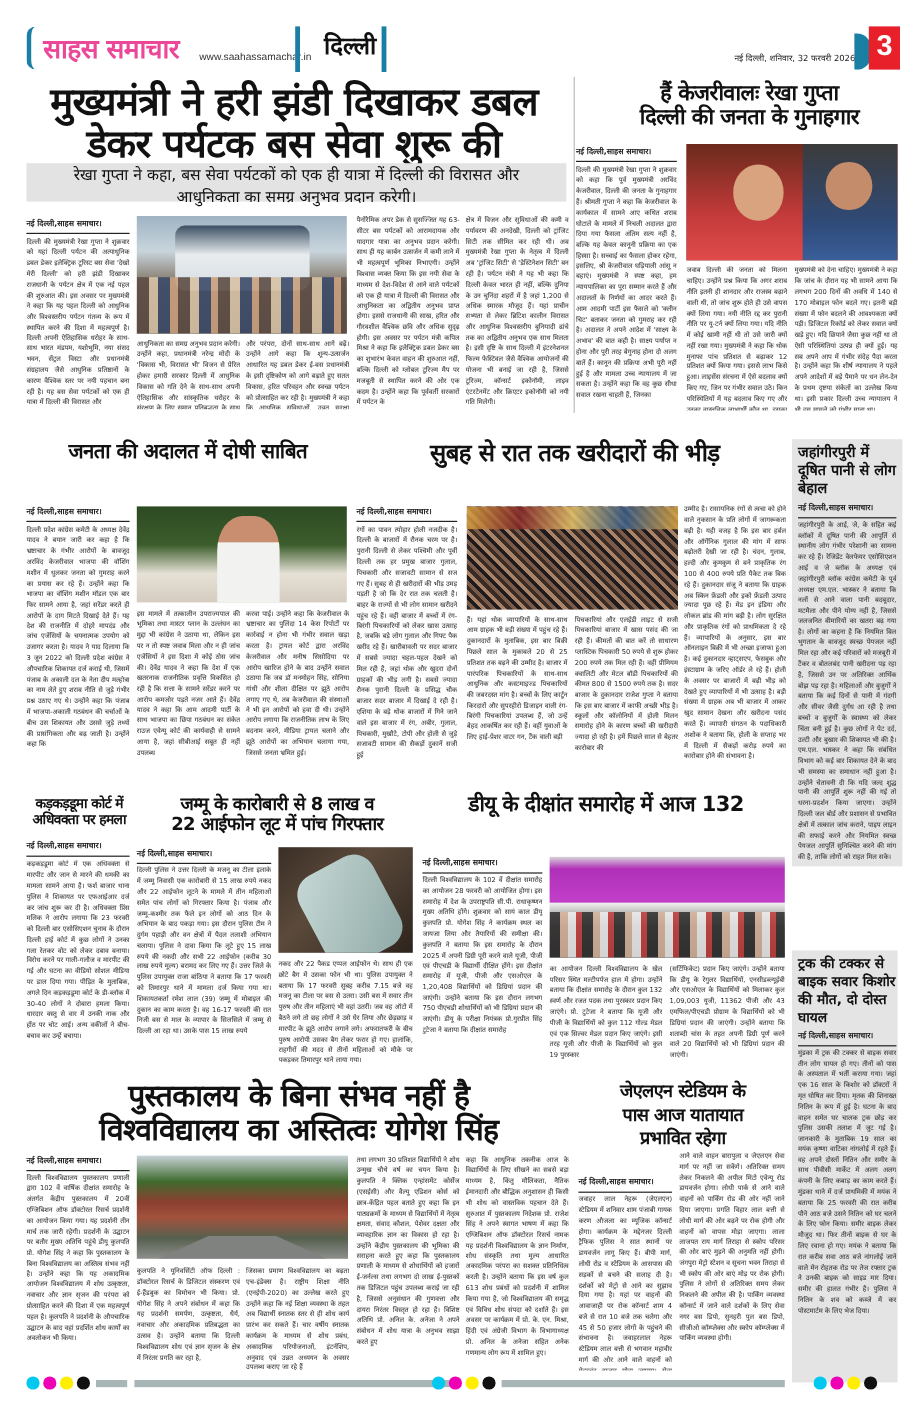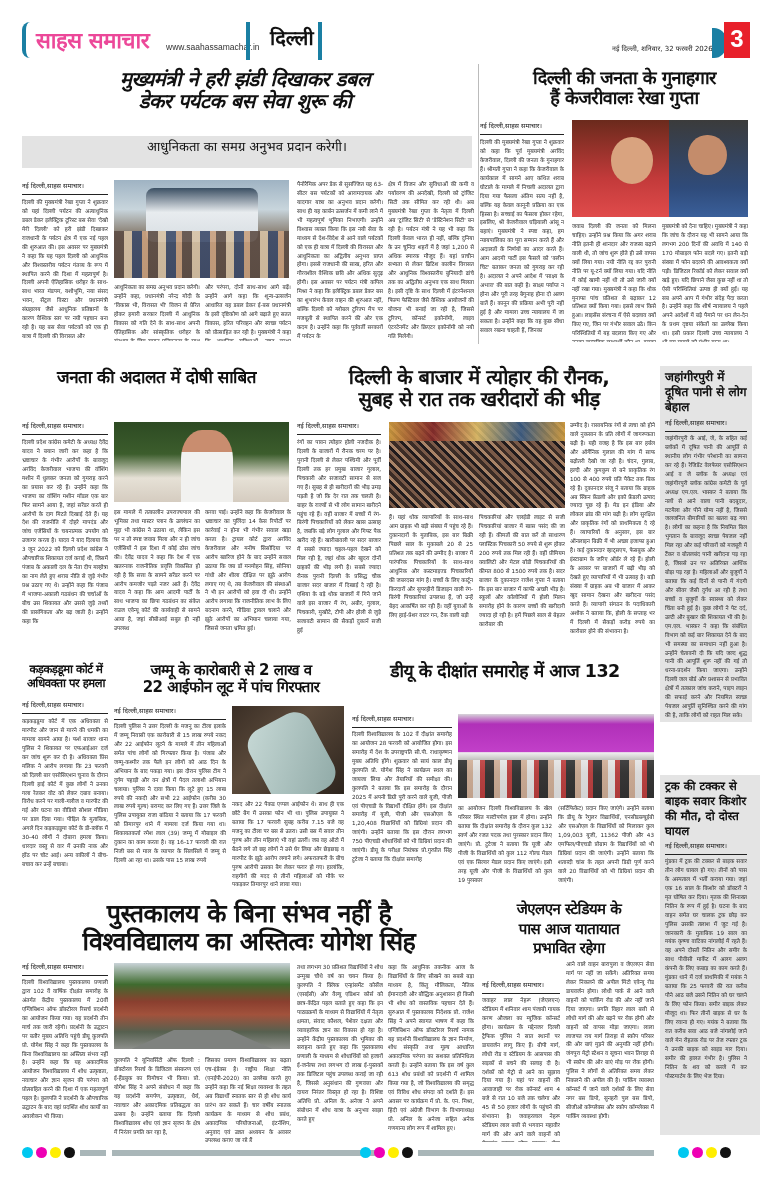--- a/index.html
+++ b/index.html
@@ -12,21 +12,21 @@
   .mh-url { position: absolute; left: 144px; top: 20px; font-family: "Liberation Sans", sans-serif; font-size: 8.5px; color: #333; }
   .mh-divider { position: absolute; top: 0; width: 4px; height: 38px; background: #1a7fa3; }
   .mh-city { position: absolute; left: 248px; top: 2px; font-weight: bold; font-size: 20px; color: #111; }
   .mh-date { position: absolute; left: 590px; top: 22px; font-size: 7px; color: #222; }
   .mh-pagebox { position: absolute; left: 700px; top: 0; width: 30px; height: 36px; }
   .mh-pagebox .blue { position: absolute; left: -10px; top: 6px; width: 14px; height: 30px; background: #1a7fa3; border-radius: 0 12px 12px 0; }
   .mh-pagebox .red { position: absolute; left: 2px; top: 0; width: 26px; height: 36px; background: #e8202a; color: #fff; font-weight: bold; font-size: 24px; text-align: center; line-height: 34px; font-family: "Liberation Sans", sans-serif; }
 
   .headline { position: absolute; font-weight: bold; color: #111; text-align: center; line-height: 1.1; letter-spacing: -0.5px; }
   .subdeck { position: absolute; background: #e3e3e3; text-align: center; font-size: 13px; line-height: 1.35; color: #111; }
-  .dateline { position: absolute; font-size: 6.5px; font-weight: normal; color: #222; border-bottom: 1.5px solid #222; padding-bottom: 4px; }
+  .dateline { position: absolute; font-size: 6.5px; font-weight: bold; color: #222; border-bottom: 1.5px solid #222; padding-bottom: 4px; }
   .body-col { position: absolute; font-size: 5.6px; line-height: 1.6; color: #2a2a2a; text-align: justify; overflow: hidden; }
   .photo { position: absolute; overflow: hidden; }
   .sidebar-box { position: absolute; background: #e4e4e4; }
   .rule-v { position: absolute; width: 1px; background: #bbbbbb; }
 
   .photo-bus { background: linear-gradient(180deg, #9fb3c3 0%, #c8d5dc 30%, #7b6b5a 60%, #4f4538 100%); }
   .photo-bus .bus { position: absolute; left: 18%; top: 8%; width: 64%; height: 55%; background: linear-gradient(180deg,#3b4f63 0%, #e8ecef 45%, #d7dde2 100%); border-radius: 8px; }
   .photo-bus .crowd { position: absolute; left: 0; bottom: 0; width: 100%; height: 48%; background: repeating-linear-gradient(90deg,#5d4d45 0 10px,#d7c2a5 10px 18px,#3d4b6a 18px 28px,#c9a07e 28px 34px); opacity: .9; }
 
   .photo-rekha { background: #8b2d2d; }
@@ -65,45 +65,46 @@
   <div class="mh-city">दिल्ली</div>
   <div class="mh-divider" style="left:296px"></div>
   <div class="mh-date">नई दिल्ली, शनिवार, 32 फरवरी 2026</div>
   <div class="mh-pagebox">
     <div class="blue"></div>
     <div class="red">3</div>
   </div>
 </div>
 
 <div>
-  <div class="headline" style="left:20px;top:68px;width:450px;font-size:20px;font-style:italic;">
+  <div class="headline" style="left:20px;top:68px;width:450px;font-size:32px;">
     <div>मुख्यमंत्री ने हरी झंडी दिखाकर डबल</div>
     <div>डेकर पर्यटक बस सेवा शुरू की</div>
   </div>
   <div class="subdeck" style="left:22px;top:136px;width:450px;height:32px;padding-top:2px;">
+    <div>रेखा गुप्ता ने कहा, बस सेवा पर्यटकों को एक ही यात्रा में दिल्ली की विरासत और</div>
     <div>आधुनिकता का समग्र अनुभव प्रदान करेगी।</div>
   </div>
   <div class="dateline" style="left:22px;top:181px;width:86px;">नई दिल्ली,साहस समाचार।</div>
   <div class="body-col" style="left:22px;top:198px;width:86px;height:145px;">दिल्ली की मुख्यमंत्री रेखा गुप्ता ने शुक्रवार को यहां दिल्ली पर्यटन की अत्याधुनिक डबल डेकर इलेक्ट्रिक टूरिस्ट बस सेवा 'देखो मेरी दिल्ली' को हरी झंडी दिखाकर राजधानी के पर्यटन क्षेत्र में एक नई पहल की शुरुआत की। इस अवसर पर मुख्यमंत्री ने कहा कि यह पहल दिल्ली को आधुनिक और विश्वस्तरीय पर्यटन गंतव्य के रूप में स्थापित करने की दिशा में महत्वपूर्ण है। दिल्ली अपनी ऐतिहासिक धरोहर के साथ-साथ भारत मंडपम, यशोभूमि, नया संसद भवन, सेंट्रल विस्टा और प्रधानमंत्री संग्रहालय जैसे आधुनिक प्रतिष्ठानों के कारण वैश्विक स्तर पर नयी पहचान बना रही है। यह बस सेवा पर्यटकों को एक ही यात्रा में दिल्ली की विरासत और</div>
   <div class="photo photo-bus" style="left:114px;top:180px;width:175px;height:98px;">
     <div class="bus"></div>
     <div class="crowd"></div>
   </div>
   <div class="body-col" style="left:114px;top:283px;width:86px;height:58px;">आधुनिकता का समग्र अनुभव प्रदान करेगी। उन्होंने कहा, प्रधानमंत्री नरेन्द्र मोदी के 'विकास भी, विरासत भी' विजन से प्रेरित होकर हमारी सरकार दिल्ली में आधुनिक विकास को गति देने के साथ-साथ अपनी ऐतिहासिक और सांस्कृतिक धरोहर के संरक्षण के लिए समान प्रतिबद्धता के साथ कार्य कर रही है। हमारा लक्ष्य है कि प्रगति</div>
   <div class="body-col" style="left:205px;top:283px;width:86px;height:58px;">और परंपरा, दोनों साथ-साथ आगे बढ़ें। उन्होंने आगे कहा कि शून्य-उत्सर्जन आधारित यह डबल डेकर ई-बस प्रधानमंत्री के इसी दृष्टिकोण को आगे बढ़ाते हुए सतत विकास, हरित परिवहन और स्वच्छ पर्यटन को प्रोत्साहित कर रही है। मुख्यमंत्री ने कहा कि आधुनिक सुविधाओं, उन्नत सुरक्षा व्यवस्था और</div>
   <div class="body-col" style="left:297px;top:180px;width:86px;height:163px;">पैनोरैमिक अपर डेक से सुसज्जित यह 63-सीटर बस पर्यटकों को आरामदायक और यादगार यात्रा का अनुभव प्रदान करेगी। साथ ही यह कार्बन उत्सर्जन में कमी लाने में भी महत्वपूर्ण भूमिका निभाएगी। उन्होंने विश्वास व्यक्त किया कि इस नयी सेवा के माध्यम से देश-विदेश से आने वाले पर्यटकों को एक ही यात्रा में दिल्ली की विरासत और आधुनिकता का अद्वितीय अनुभव प्राप्त होगा। इससे राजधानी की साख, हरित और गौरवशील वैश्विक छवि और अधिक सुदृढ़ होगी। इस अवसर पर पर्यटन मंत्री कपिल मिश्रा ने कहा कि इलेक्ट्रिक डबल डेकर बस का शुभारंभ केवल वाहन की शुरुआत नहीं, बल्कि दिल्ली को ग्लोबल टूरिज्म मैप पर मजबूती से स्थापित करने की ओर एक कदम है। उन्होंने कहा कि पूर्ववर्ती सरकारों में पर्यटन के</div>
   <div class="body-col" style="left:388px;top:180px;width:86px;height:163px;">क्षेत्र में विजन और सुविधाओं की कमी व पर्यावरण की अनदेखी, दिल्ली को ट्रांजिट सिटी तक सीमित कर रही थी। अब मुख्यमंत्री रेखा गुप्ता के नेतृत्व में दिल्ली अब 'ट्रांजिट सिटी' से 'डेस्टिनेशन सिटी' बन रही है। पर्यटन मंत्री ने यह भी कहा कि दिल्ली केवल भारत ही नहीं, बल्कि दुनिया के उन चुनिंदा शहरों में है जहां 1,200 से अधिक स्मारक मौजूद हैं। यहां प्राचीन सभ्यता से लेकर ब्रिटिश कालीन विरासत और आधुनिक विश्वस्तरीय बुनियादी ढांचे तक का अद्वितीय अनुभव एक साथ मिलता है। इसी दृष्टि के साथ दिल्ली में इंटरनेशनल फिल्म फेस्टिवल जैसे वैश्विक आयोजनों की योजना भी बनाई जा रही है, जिससे टूरिज्म, कॉन्सर्ट इकोनॉमी, लाइव एंटरटेनमेंट और क्रिएटर इकोनॉमी को नयी गति मिलेगी।</div>
 </div>
 
 <div class="rule-v" style="left:478px;top:64px;height:280px;"></div>
 
 <div>
   <div class="headline" style="left:482px;top:68px;width:285px;font-size:18px;">
+    <div>हैं केजरीवालः रेखा गुप्ता</div>
     <div>दिल्ली की जनता के गुनाहगार</div>
-    <div>हैं केजरीवालः रेखा गुप्ता</div>
   </div>
   <div class="dateline" style="left:480px;top:121px;width:84px;">नई दिल्ली,साहस समाचार।</div>
   <div class="body-col" style="left:480px;top:138px;width:84px;height:205px;">दिल्ली की मुख्यमंत्री रेखा गुप्ता ने शुक्रवार को कहा कि पूर्व मुख्यमंत्री अरविंद केजरीवाल, दिल्ली की जनता के गुनाहगार हैं। श्रीमती गुप्ता ने कहा कि केजरीवाल के कार्यकाल में सामने आए कथित शराब घोटाले के मामले में निचली अदालत द्वारा दिया गया फैसला अंतिम सत्य नहीं है, बल्कि यह केवल कानूनी प्रक्रिया का एक हिस्सा है। सच्चाई का फैसला होकर रहेगा, इसलिए, श्री केजरीवाल घड़ियाली आंसू न बहाएं। मुख्यमंत्री ने स्पष्ट कहा, हम न्यायपालिका का पूरा सम्मान करते हैं और अदालतों के निर्णयों का आदर करते हैं। आम आदमी पार्टी इस फैसले को 'क्लीन चिट' बताकर जनता को गुमराह कर रही है। अदालत ने अपने आदेश में 'साक्ष्य के अभाव' की बात कही है। साक्ष्य पर्याप्त न होना और पूरी तरह बेगुनाह होना दो अलग बातें हैं। कानून की प्रक्रिया अभी पूरी नहीं हुई है और मामला उच्च न्यायालय में जा सकता है। उन्होंने कहा कि वह कुछ सीधा सवाल रखना चाहती हैं, जिनका</div>
   <div class="photo photo-rekha" style="left:572px;top:120px;width:176px;height:97px;">
     <div class="left"></div>
     <div class="face1"></div>
     <div class="right"></div>
     <div class="face2"></div>
   </div>
   <div class="body-col" style="left:572px;top:222px;width:84px;height:120px;">जवाब दिल्ली की जनता को मिलना चाहिए। उन्होंने प्रश्न किया कि अगर शराब नीति इतनी ही शानदार और राजस्व बढ़ाने वाली थी, तो जांच शुरू होते ही उसे वापस क्यों लिया गया। नयी नीति रद्द कर पुरानी नीति पर यू-टर्न क्यों लिया गया। यदि नीति में कोई खामी नहीं थी तो उसे जारी क्यों नहीं रखा गया। मुख्यमंत्री ने कहा कि थोक मुनाफा पांच प्रतिशत से बढ़ाकर 12 प्रतिशत क्यों किया गया। इससे लाभ किसे हुआ। लाइसेंस संरचना में ऐसे बदलाव क्यों किए गए, जिन पर गंभीर सवाल उठे। किन परिस्थितियों में यह बदलाव किए गए और उनका वास्तविक लाभार्थी कौन था, इसका जवाब पूर्व</div>
@@ -118,21 +119,20 @@
   <div class="body-col" style="left:22px;top:438px;width:86px;height:212px;">दिल्ली प्रदेश कांग्रेस कमेटी के अध्यक्ष देवेंद्र यादव ने बयान जारी कर कहा है कि भ्रष्टाचार के गंभीर आरोपों के बावजूद अरविंद केजरीवाल भाजपा की वॉशिंग मशीन में धुलकर जनता को गुमराह करने का प्रयास कर रहे हैं। उन्होंने कहा कि भाजपा का वॉशिंग मशीन मॉडल एक बार फिर सामने आया है, जहां सरेंडर करते ही आरोपों के दाग मिटते दिखाई देते हैं। यह देश की राजनीति में दोहरे मापदंड और जांच एजेंसियों के चयनात्मक उपयोग को उजागर करता है। यादव ने याद दिलाया कि 3 जून 2022 को दिल्ली प्रदेश कांग्रेस ने औपचारिक शिकायत दर्ज कराई थी, जिसमें पंजाब के अकाली दल के नेता दीप मल्होत्रा का नाम लेते हुए शराब नीति से जुड़े गंभीर प्रश्न उठाए गए थे। उन्होंने कहा कि पंजाब में भाजपा-अकाली गठबंधन की चर्चाओं के बीच उस शिकायत और उससे जुड़े तथ्यों की प्रासंगिकता और बढ़ जाती है। उन्होंने कहा कि</div>
   <div class="photo photo-devendra" style="left:114px;top:422px;width:175px;height:80px;">
     <div class="man"></div>
   </div>
   <div class="body-col" style="left:114px;top:508px;width:86px;height:142px;">इस मामले में तत्कालीन उपराज्यपाल की भूमिका तथा मास्टर प्लान के उल्लंघन का मुद्दा भी कांग्रेस ने उठाया था, लेकिन इस पर न तो स्पष्ट जवाब मिला और न ही जांच एजेंसियों ने इस दिशा में कोई ठोस जांच की। देवेंद्र यादव ने कहा कि देश में एक खतरनाक राजनीतिक प्रवृत्ति विकसित हो रही है कि सत्ता के सामने सरेंडर करने पर आरोप कमजोर पड़ते नजर आते हैं। देवेंद्र यादव ने कहा कि आम आदमी पार्टी के साथ भाजपा का छिपा गठबंधन का संकेत राउज एवेन्यू कोर्ट की कार्यवाही से सामने आया है, जहां सीबीआई सबूत ही नहीं उपलब्ध</div>
   <div class="body-col" style="left:205px;top:508px;width:86px;height:142px;">करवा पाई। उन्होंने कहा कि केजरीवाल के भ्रष्टाचार का पुलिंदा 14 केस रिपोर्टों पर कार्रवाई न होना भी गंभीर सवाल खड़ा करता है। ट्रायल कोर्ट द्वारा अरविंद केजरीवाल और मनीष सिसोदिया पर आरोप खारिज होने के बाद उन्होंने सवाल उठाया कि जब डॉ मनमोहन सिंह, सोनिया गांधी और शीला दीक्षित पर झूठे आरोप लगाए गए थे, तब केजरीवाल की संस्थाओं ने भी इन आरोपों को हवा दी थी। उन्होंने आरोप लगाया कि राजनीतिक लाभ के लिए बदनाम करने, मीडिया ट्रायल चलाने और झूठे आरोपों का अभियान चलाया गया, जिससे जनता भ्रमित हुई।</div>
 </div>
 
 <div>
   <div class="headline" style="left:298px;top:366px;width:362px;font-size:20px;">
-    <div>दिल्ली के बाजार में त्योहार की रौनक,</div>
     <div>सुबह से रात तक खरीदारों की भीड़</div>
   </div>
   <div class="dateline" style="left:297px;top:421px;width:84px;">नई दिल्ली,साहस समाचार।</div>
   <div class="body-col" style="left:297px;top:438px;width:84px;height:212px;">रंगों का पावन त्योहार होली नजदीक है। दिल्ली के बाजारों में रौनक चरम पर है। पुरानी दिल्ली से लेकर पश्चिमी और पूर्वी दिल्ली तक हर प्रमुख बाजार गुलाल, पिचकारी और सजावटी सामान से सज गए हैं। सुबह से ही खरीदारों की भीड़ उमड़ पड़ती है जो कि देर रात तक चलती है। बाहर के राज्यों से भी लोग सामान खरीदने पहुंच रहे हैं। वहीं बाजार में बच्चों में रंग-बिरंगी पिचकारियों को लेकर खास उत्साह है, जबकि बड़े लोग गुलाल और गिफ्ट पैक खरीद रहे हैं। खारीबावली पर सदर बाजार में सबसे ज्यादा चहल-पहल देखने को मिल रही है, जहां थोक और खुदरा दोनों ग्राहकों की भीड़ लगी है। सबसे ज्यादा रौनक पुरानी दिल्ली के प्रसिद्ध चौक बाजार सदर बाजार में दिखाई दे रही है। एशिया के बड़े थोक बाजारों में गिने जाने वाले इस बाजार में रंग, अबीर, गुलाल, पिचकारी, मुखौटे, टोपी और होली से जुड़े सजावटी सामान की सैकड़ों दुकानें सजी हुई</div>
   <div class="photo photo-market" style="left:389px;top:422px;width:176px;height:86px;">
     <div class="lights"></div>
   </div>
   <div class="body-col" style="left:389px;top:513px;width:84px;height:137px;">हैं। यहां थोक व्यापारियों के साथ-साथ आम ग्राहक भी बड़ी संख्या में पहुंच रहे हैं। दुकानदारों के मुताबिक, इस बार बिक्री पिछले साल के मुकाबले 20 से 25 प्रतिशत तक बढ़ने की उम्मीद है। बाजार में पारंपरिक पिचकारियों के साथ-साथ आधुनिक और कस्टमाइज्ड पिचकारियों की जबरदस्त मांग है। बच्चों के लिए कार्टून किरदारों और सुपरहीरो डिजाइन वाली रंग-बिरंगी पिचकारियां उपलब्ध हैं, जो उन्हें बेहद आकर्षित कर रही हैं। वहीं युवाओं के लिए हाई-प्रेशर वाटर गन, टैंक वाली बड़ी</div>
   <div class="body-col" style="left:479px;top:513px;width:86px;height:137px;">पिचकारियां और एलईडी लाइट से सजी पिचकारियां बाजार में खास पसंद की जा रही हैं। कीमतों की बात करें तो साधारण प्लास्टिक पिचकारी 50 रुपये से शुरू होकर 200 रुपये तक मिल रही हैं। वहीं प्रीमियम क्वालिटी और मेटल बॉडी पिचकारियों की कीमत 800 से 1500 रुपये तक है। सदर बाजार के दुकानदार राजेश गुप्ता ने बताया कि इस बार बाजार में काफी अच्छी भीड़ है। स्कूलों और कॉलोनियों में होली मिलन समारोह होने के कारण बच्चों की खरीदारी ज्यादा हो रही है। हमें पिछले साल से बेहतर कारोबार की</div>
   <div class="body-col" style="left:570px;top:421px;width:85px;height:229px;">उम्मीद है। रासायनिक रंगों से त्वचा को होने वाले नुकसान के प्रति लोगों में जागरूकता बढ़ी है। यही वजह है कि इस बार हर्बल और ऑर्गेनिक गुलाल की मांग में साफ बढ़ोतरी देखी जा रही है। चंदन, गुलाब, हल्दी और कुमकुम से बने प्राकृतिक रंग 100 से 400 रुपये प्रति पैकेट तक बिक रहे हैं। दुकानदार संजू ने बताया कि ग्राहक अब स्किन फ्रेंडली और इको फ्रेंडली उत्पाद ज्यादा पूछ रहे हैं। मेड इन इंडिया और लोकल ब्रांड की मांग बढ़ी है। लोग सुरक्षित और प्राकृतिक रंगों को प्राथमिकता दे रहे हैं। व्यापारियों के अनुसार, इस बार ऑनलाइन बिक्री में भी अच्छा इजाफा हुआ है। कई दुकानदार व्हाट्सएप, फेसबुक और इंस्टाग्राम के जरिए ऑर्डर ले रहे हैं। होली के अवसर पर बाजारों में बढ़ी भीड़ को देखते हुए व्यापारियों में भी उत्साह है। बड़ी संख्या में ग्राहक अब भी बाजार में आकर खुद सामान देखना और खरीदना पसंद करते हैं। व्यापारी संगठन के पदाधिकारी अशोक ने बताया कि, होली के सप्ताह भर में दिल्ली में सैकड़ों करोड़ रुपये का कारोबार होने की संभावना है।</div>
@@ -148,21 +148,21 @@
   <div class="headline" style="left:20px;top:662px;width:92px;font-size:11.5px;line-height:1.25;">
     <div>कड़कड़डूमा कोर्ट में</div>
     <div>अधिवक्ता पर हमला</div>
   </div>
   <div class="dateline" style="left:22px;top:700px;width:86px;">नई दिल्ली,साहस समाचार।</div>
   <div class="body-col" style="left:22px;top:717px;width:86px;height:170px;">कड़कड़डूमा कोर्ट में एक अधिवक्ता से मारपीट और जान से मारने की धमकी का मामला सामने आया है। फर्श बाजार थाना पुलिस ने शिकायत पर एफआईआर दर्ज कर जांच शुरू कर दी है। अधिवक्ता प्रिंस मलिक ने आरोप लगाया कि 23 फरवरी को दिल्ली बार एसोसिएशन चुनाव के दौरान दिल्ली हाई कोर्ट में कुछ लोगों ने उनका गला रेतकर वोट को लेकर दबाव बनाया। विरोध करने पर गाली-गलौज व मारपीट की गई और घटना का वीडियो सोशल मीडिया पर डाल दिया गया। पीड़ित के मुताबिक, अगले दिन कड़कड़डूमा कोर्ट के डी-ब्लॉक में 30-40 लोगों ने दोबारा हमला किया। धारदार वस्तु से वार में उनकी नाक और होंठ पर चोट आई। अन्य वकीलों ने बीच-बचाव कर उन्हें बचाया।</div>
 </div>
 
 <div>
   <div class="headline" style="left:112px;top:662px;width:238px;font-size:15px;">
-    <div>जम्मू के कारोबारी से 2 लाख व</div>
+    <div>जम्मू के कारोबारी से 8 लाख व</div>
     <div>22 आईफोन लूट में पांच गिरफ्तार</div>
   </div>
   <div class="dateline" style="left:114px;top:706px;width:112px;">नई दिल्ली,साहस समाचार।</div>
   <div class="body-col" style="left:114px;top:722px;width:112px;height:166px;">दिल्ली पुलिस ने उत्तर दिल्ली के मजनू का टीला इलाके में जम्मू निवासी एक कारोबारी से 15 लाख रुपये नकद और 22 आईफोन लूटने के मामले में तीन महिलाओं समेत पांच लोगों को गिरफ्तार किया है। पंजाब और जम्मू-कश्मीर तक फैले इन लोगों को आठ दिन के अभियान के बाद पकड़ा गया। इस दौरान पुलिस टीम ने दुर्गम पहाड़ी और वन क्षेत्रों में पैदल तलाशी अभियान चलाया। पुलिस ने दावा किया कि लूटे हुए 15 लाख रुपये की नकदी और सभी 22 आईफोन (करीब 30 लाख रुपये मूल्य) बरामद कर लिए गए हैं। उत्तर जिले के पुलिस उपायुक्त राजा बांठिया ने बताया कि 17 फरवरी को तिमारपुर थाने में मामला दर्ज किया गया था। शिकायतकर्ता रमेश लाल (39) जम्मू में मोबाइल की दुकान का काम करता है। वह 16-17 फरवरी की रात निजी बस से माल के व्यापार के सिलसिले में जम्मू से दिल्ली आ रहा था। उसके पास 15 लाख रुपये</div>
   <div class="photo photo-iphone" style="left:232px;top:706px;width:112px;height:88px;">
     <div class="phone"></div>
   </div>
   <div class="body-col" style="left:232px;top:800px;width:112px;height:88px;">नकद और 22 पैकड एप्पल आईफोन थे। साथ ही एक छोटे बैग में उसका फोन भी था। पुलिस उपायुक्त ने बताया कि 17 फरवरी सुबह करीब 7.15 बजे वह मजनू का टीला पर बस से उतरा। उसी बस में सवार तीन पुरुष और तीन महिलाएं भी वहां उतरीं। जब वह ऑटो में बैठने लगे तो छह लोगों ने उसे घेर लिया और छेड़छाड़ व मारपीट के झूठे आरोप लगाने लगे। अफरातफरी के बीच पुरुष आरोपी उसका बैग लेकर फरार हो गए। हालांकि, राहगीरों की मदद से तीनों महिलाओं को मौके पर पकड़कर तिमारपुर थाने लाया गया।</div>
 </div>
 
@@ -172,21 +172,21 @@
   </div>
   <div class="dateline" style="left:352px;top:714px;width:100px;">नई दिल्ली,साहस समाचार।</div>
   <div class="body-col" style="left:352px;top:730px;width:100px;height:158px;">दिल्ली विश्वविद्यालय के 102 वें दीक्षांत समारोह का आयोजन 28 फरवरी को आयोजित होगा। इस समारोह में देश के उपराष्ट्रपति सी.पी. राधाकृष्णन मुख्य अतिथि होंगे। शुक्रवार को सायं काल डीयू कुलपति प्रो. योगेश सिंह ने कार्यक्रम स्थल का जायजा लिया और तैयारियों की समीक्षा की। कुलपति ने बताया कि इस समारोह के दौरान 2025 में अपनी डिग्री पूरी करने वाले यूजी, पीजी एवं पीएचडी के विद्यार्थी दीक्षित होंगे। इस दीक्षांत समारोह में यूजी, पीजी और एसओएल के 1,20,408 विद्यार्थियों को डिग्रियां प्रदान की जाएंगी। उन्होंने बताया कि इस दौरान लगभग 750 पीएचडी शोधार्थियों को भी डिग्रियां प्रदान की जाएंगी। डीयू के परीक्षा नियंत्रक प्रो.गुरप्रीत सिंह टुटेजा ने बताया कि दीक्षांत समारोह</div>
   <div class="photo photo-du" style="left:458px;top:714px;width:196px;height:84px;">
     <div class="crowd"></div>
   </div>
   <div class="body-col" style="left:458px;top:804px;width:94px;height:84px;">का आयोजन दिल्ली विश्वविद्यालय के खेल परिसर स्थित मल्टीपर्पज हाल में होगा। उन्होंने बताया कि दीक्षांत समारोह के दौरान कुल 132 स्वर्ण और रजत पदक तथा पुरस्कार प्रदान किए जाएंगे। प्रो. टुटेजा ने बताया कि यूजी और पीजी के विद्यार्थियों को कुल 112 गोल्ड मेडल एवं एक सिल्वर मेडल प्रदान किए जाएंगे। इसी तरह यूजी और पीजी के विद्यार्थियों को कुल 19 पुरस्कार</div>
   <div class="body-col" style="left:558px;top:804px;width:96px;height:84px;">(सर्टिफिकेट) प्रदान किए जाएंगे। उन्होंने बताया कि डीयू के रेगुलर विद्यार्थियों, एनसीडब्ल्यूईबी और एसओएल के विद्यार्थियों को मिलाकर कुल 1,09,003 यूजी, 11362 पीजी और 43 एमफिल/पीएचडी प्रोग्राम के विद्यार्थियों को भी डिग्रियां प्रदान की जाएंगी। उन्होंने बताया कि शताब्दी चांस के तहत अपनी डिग्री पूर्ण करने वाले 20 विद्यार्थियों को भी डिग्रियां प्रदान की जाएंगी।</div>
 </div>
 
-<div class="sidebar-box" style="left:660px;top:775px;width:100px;height:360px;">
+<div class="sidebar-box" style="left:660px;top:792px;width:88px;height:360px;">
   <div style="position:absolute;left:5px;top:4px;width:84px;font-weight:bold;font-size:11.5px;line-height:1.3;color:#111;">ट्रक की टक्कर से बाइक सवार किशोर की मौत, दो दोस्त घायल</div>
   <div class="dateline" style="left:5px;top:66px;width:82px;">नई दिल्ली,साहस समाचार।</div>
   <div class="body-col" style="left:5px;top:82px;width:82px;height:270px;">मुंडका में ट्रक की टक्कर से बाइक सवार तीन लोग घायल हो गए। तीनों को पास के अस्पताल में भर्ती कराया गया। जहां एक 16 साल के किशोर को डॉक्टरों ने मृत घोषित कर दिया। मृतक की शिनाख्त नितिन के रूप में हुई है। घटना के बाद वाहन समेत घर चालक ट्रक छोड़ कर पुलिस उसकी तलाश में जुट गई है। जानकारी के मुताबिक 19 साल का मयंक कृष्णा वाटिका नांगलोई में रहते हैं। वह अपने दोस्तों नितिन और समीर के साथ पीवीसी मार्केट में अलग अलग कंपनी के लिए कबाड़ का काम करते हैं। मुंडका थाने में दर्ज प्राथमिकी में मयंक ने बताया कि 25 फरवरी की रात करीब पौने आठ बजे उसने नितिन को घर चलने के लिए फोन किया। समीर बाइक लेकर मौजूद था। फिर तीनों बाइक से घर के लिए रवाना हो गए। मयंक ने बताया कि रात करीब सवा आठ बजे नांगलोई जाने वाले मेन रोहतक रोड पर तेज रफ्तार ट्रक ने उनकी बाइक को साइड मार दिया। समीर की हालत गंभीर है। पुलिस ने नितिन के शव को कब्जे में कर पोस्टमार्टम के लिए भेज दिया।</div>
 </div>
 
 <div>
   <div class="headline" style="left:14px;top:900px;width:470px;font-size:25px;">
     <div>पुस्तकालय के बिना संभव नहीं है</div>
     <div>विश्वविद्यालय का अस्तित्वः योगेश सिंह</div>
   </div>

